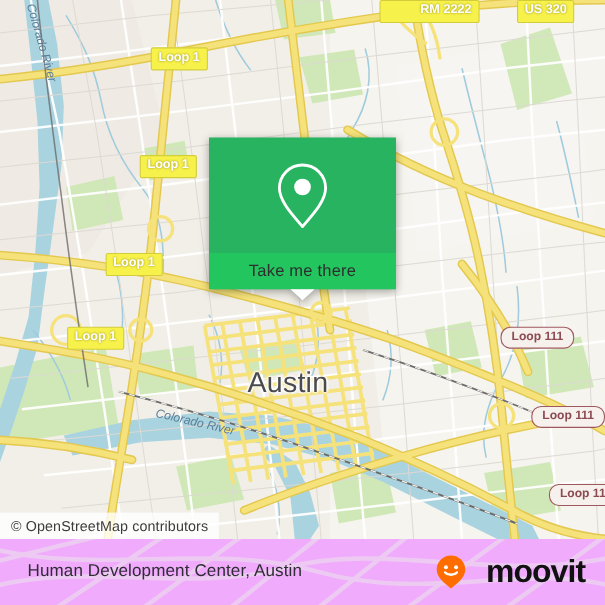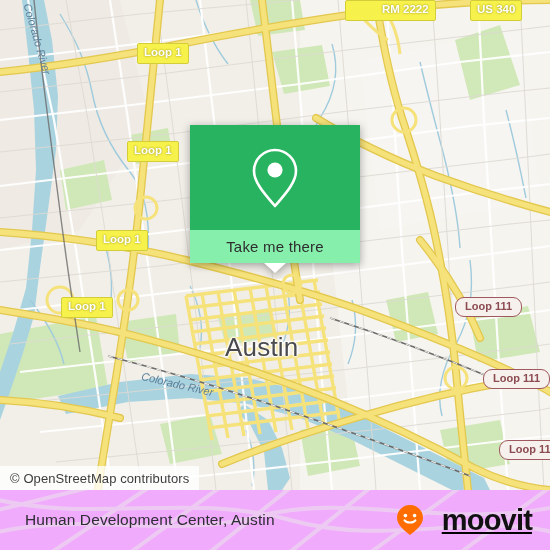--- a/index.html
+++ b/index.html
@@ -96,21 +96,21 @@
     filter: drop-shadow(0 2px 4px rgba(0,0,0,0.35));
   }
   #popup-green {
     background: #27b35f;
     height: 105px;
     display: flex;
     align-items: center;
     justify-content: center;
   }
   #popup-white {
-    background: #86efac;
+    background: #22c55e;
     height: 33px;
     display: flex;
     align-items: center;
     justify-content: center;
     position: relative;
   }
   #popup-label {
     color: #2e2e2e;
     font-size: 15px;
     letter-spacing: 0.2px;
@@ -168,21 +168,20 @@
     white-space: nowrap;
   }
   #brand-logo {
     position: absolute;
     right: 18px;
     top: 50%;
     transform: translateY(-50%);
     display: flex;
     align-items: center;
     gap: 17px;
-    text-decoration: underline;
   }
   #brand-text {
     font-size: 29px;
     font-weight: bold;
     color: #111111;
     letter-spacing: -0.8px;
     line-height: 1;
   }
 </style>
 </head>
@@ -349,21 +348,21 @@
         </g>
       </g>
     </svg>
 
     <div class="place-label" style="left:201px; top:332px;">Austin</div>
 
     <div class="water-label vertical" style="left:33px; top:2px;">Colorado River</div>
     <div class="water-label tilt" style="left:143px; top:370px;">Colorado River</div>
 
     <div class="shield shield-motorway" style="left:345px; top:0px;padding-left:36px;">RM 2222</div>
-    <div class="shield shield-motorway" style="left:470px; top:0px;">US 340</div>
+    <div class="shield shield-motorway" style="left:470px; top:0px;">US 320</div>
     <div class="shield shield-motorway" style="left:137px; top:43px;">Loop 1</div>
     <div class="shield shield-motorway" style="left:127px; top:141px;">Loop 1</div>
     <div class="shield shield-motorway" style="left:96px; top:230px;">Loop 1</div>
     <div class="shield shield-motorway" style="left:61px; top:297px;">Loop 1</div>
     <div class="shield shield-toll" style="left:455px; top:297px;">Loop 111</div>
     <div class="shield shield-toll" style="left:483px; top:369px;">Loop 111</div>
     <div class="shield shield-toll" style="left:499px; top:440px;">Loop 111</div>
 
     <div id="popup-card">
       <div id="popup-green">

